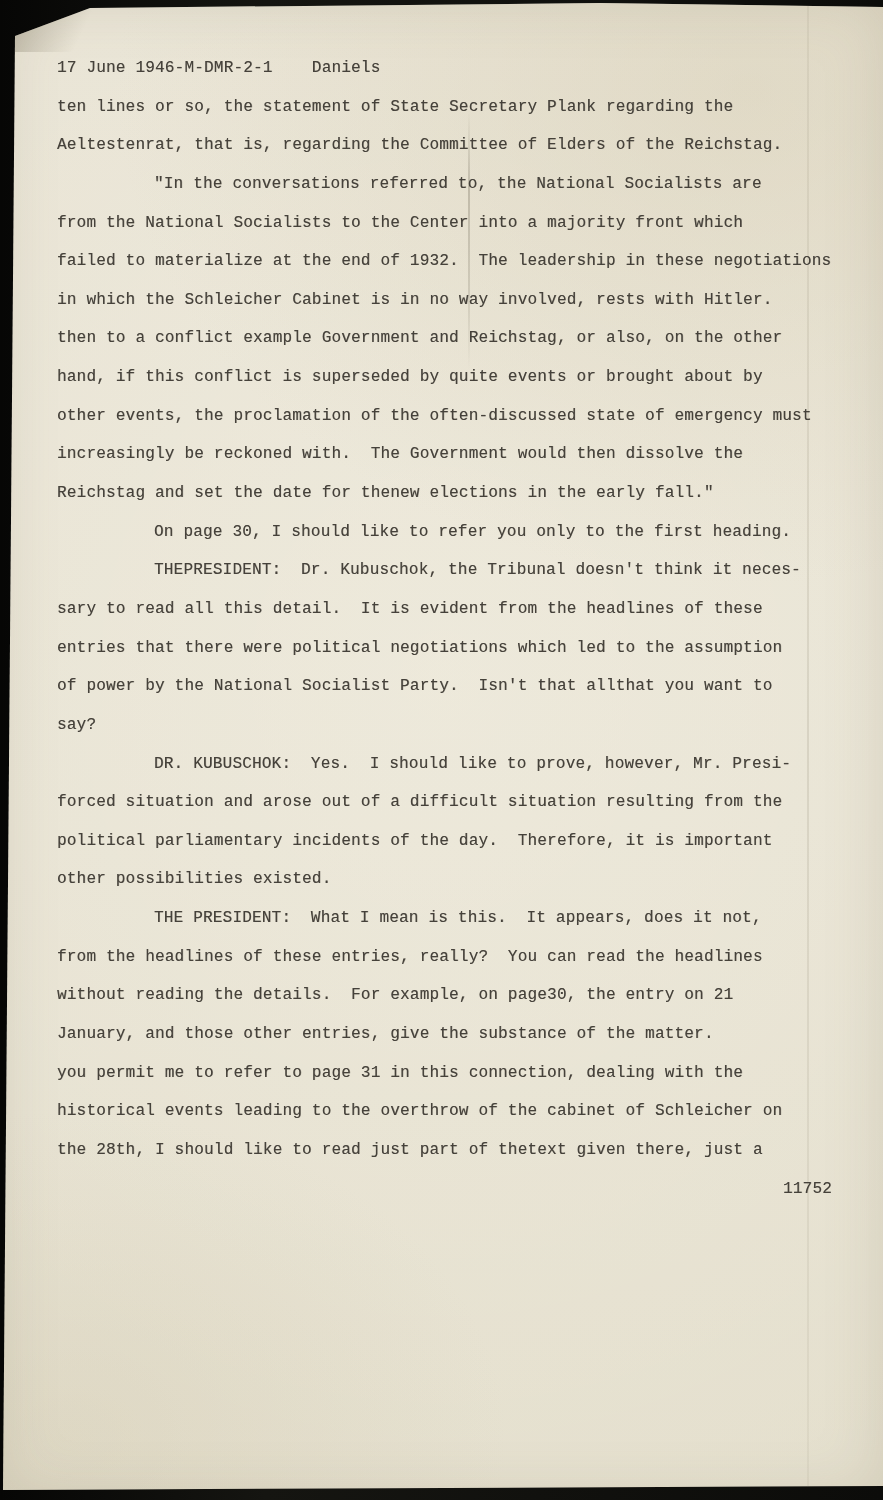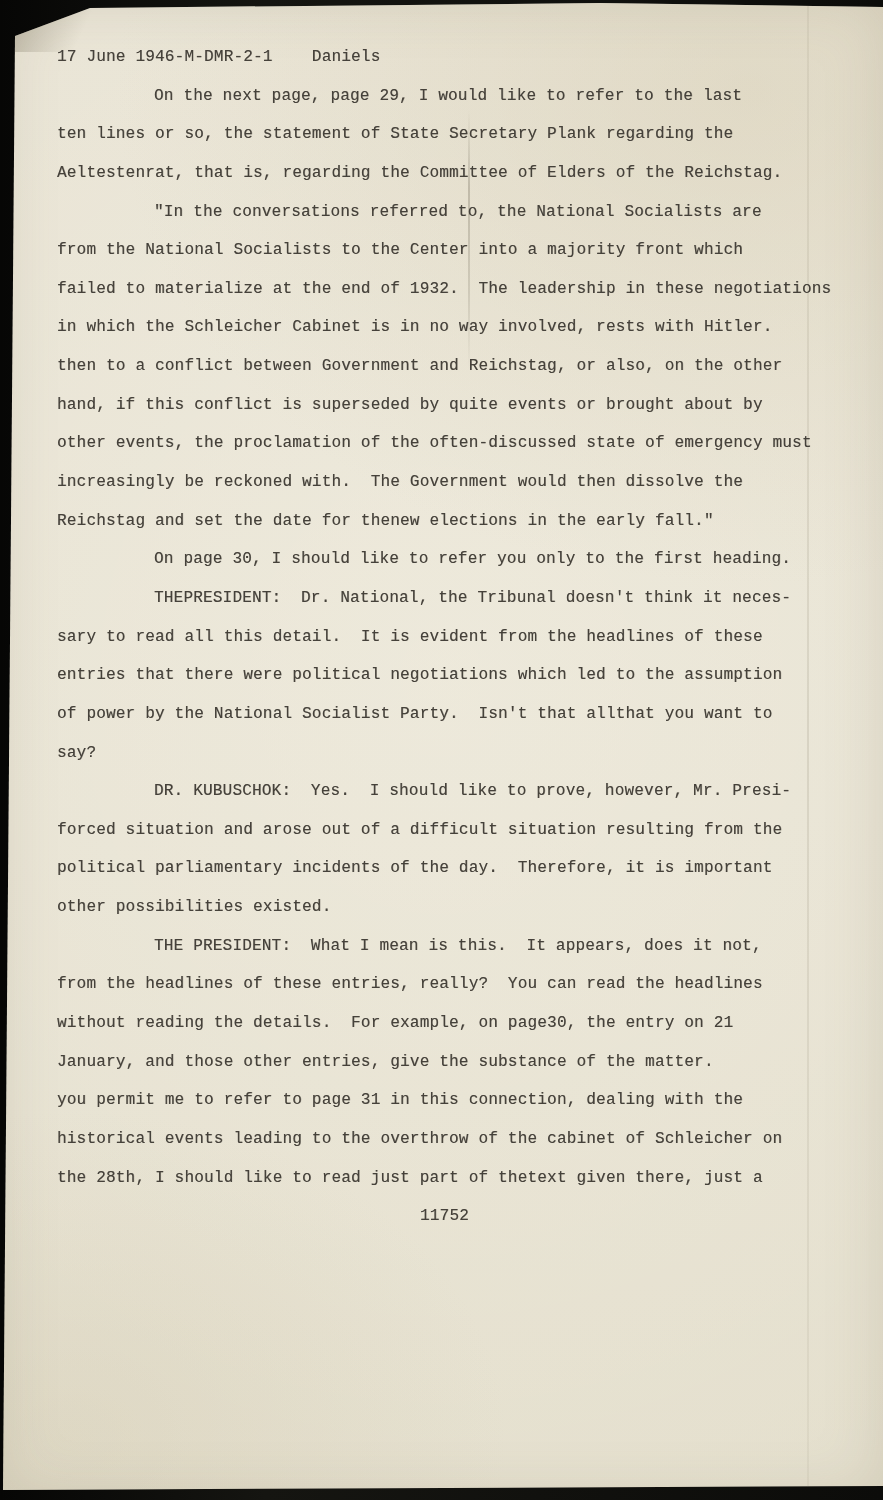--- a/index.html
+++ b/index.html
@@ -66,78 +66,77 @@
     left: 0px;
     top: 1090px;
     width: 3px;
     height: 180px;
     background: rgba(240,238,228,0.5);
   }
 
   .text-block {
     position: absolute;
     left: 57px;
-    top: 38px;
+    top: 49px;
     width: 775px;
     color: var(--ink, #45413a);
     font-size: 16px;
     line-height: 38.65px;
     letter-spacing: 0.2px;
     text-shadow: 0.4px 0.3px 0.5px rgba(69,65,58,0.45);
   }
 
   .line {
     white-space: pre;
     height: 38.65px;
   }
 
   .paragraph .line.indent {
     padding-left: 97px;
   }
 
   .page-number {
-    text-align: center;
+    text-align: right;
     white-space: pre;
     height: 38.65px;
   }
 </style>
 </head>
 <body>
 
 <div class="scan">
   <div class="paper">
     <div class="corner-shade"></div>
     <div class="crease crease-1"></div>
     <div class="crease crease-2"></div>
     <div class="crease crease-3"></div>
 
     <div class="text-block">
       <div class="line">17 June 1946-M-DMR-2-1    Daniels</div>
       <div id="paragraphs">
           <div class="paragraph">
-            <div class="line indent">On the next page, page 29, I would like to refer to the last</div>
             <div class="line">ten lines or so, the statement of State Secretary Plank regarding the</div>
             <div class="line">Aeltestenrat, that is, regarding the Committee of Elders of the Reichstag.</div>
           </div>
           <div class="paragraph">
             <div class="line indent">"In the conversations referred to, the National Socialists are</div>
             <div class="line">from the National Socialists to the Center into a majority front which</div>
             <div class="line">failed to materialize at the end of 1932.  The leadership in these negotiations</div>
             <div class="line">in which the Schleicher Cabinet is in no way involved, rests with Hitler.</div>
-            <div class="line">then to a conflict between Government and Reichstag, or also, on the other</div>
+            <div class="line">then to a conflict example Government and Reichstag, or also, on the other</div>
             <div class="line">hand, if this conflict is superseded by quite events or brought about by</div>
             <div class="line">other events, the proclamation of the often-discussed state of emergency must</div>
             <div class="line">increasingly be reckoned with.  The Government would then dissolve the</div>
             <div class="line">Reichstag and set the date for thenew elections in the early fall."</div>
           </div>
           <div class="paragraph">
             <div class="line indent">On page 30, I should like to refer you only to the first heading.</div>
           </div>
           <div class="paragraph">
-            <div class="line indent">THEPRESIDENT:  Dr. National, the Tribunal doesn't think it neces-</div>
+            <div class="line indent">THEPRESIDENT:  Dr. Kubuschok, the Tribunal doesn't think it neces-</div>
             <div class="line">sary to read all this detail.  It is evident from the headlines of these</div>
             <div class="line">entries that there were political negotiations which led to the assumption</div>
             <div class="line">of power by the National Socialist Party.  Isn't that allthat you want to</div>
             <div class="line">say?</div>
           </div>
           <div class="paragraph">
             <div class="line indent">DR. KUBUSCHOK:  Yes.  I should like to prove, however, Mr. Presi-</div>
             <div class="line">forced situation and arose out of a difficult situation resulting from the</div>
             <div class="line">political parliamentary incidents of the day.  Therefore, it is important</div>
             <div class="line">other possibilities existed.</div>

